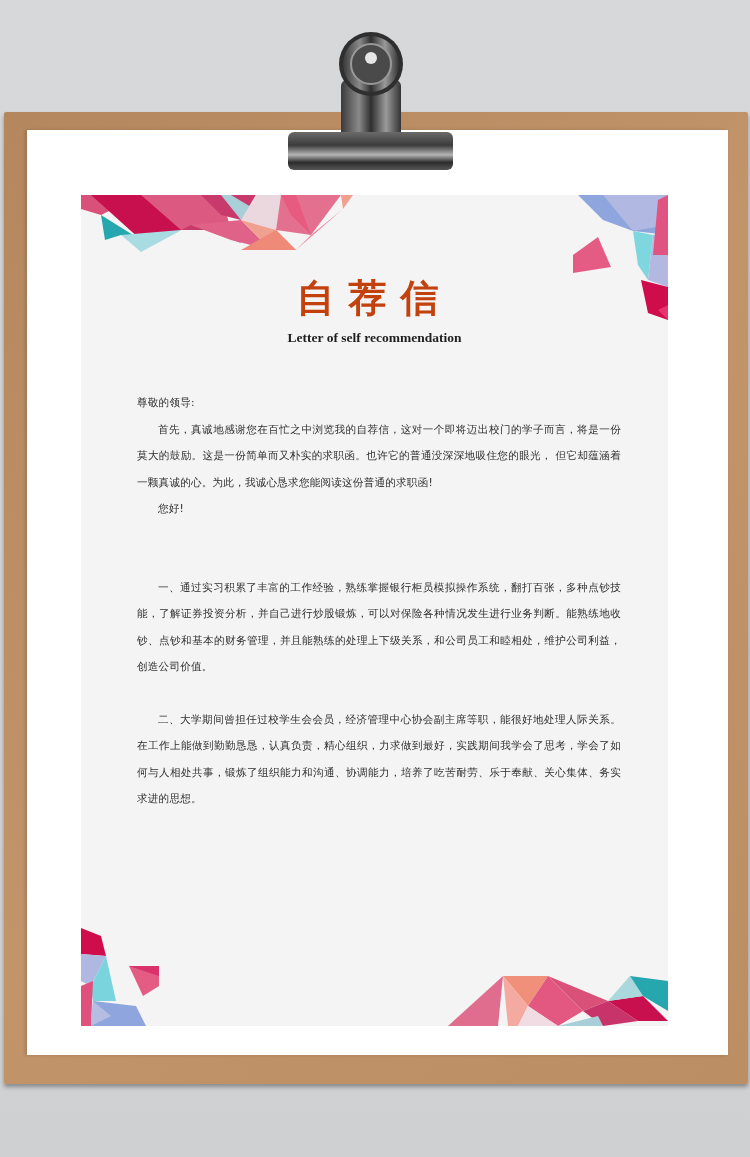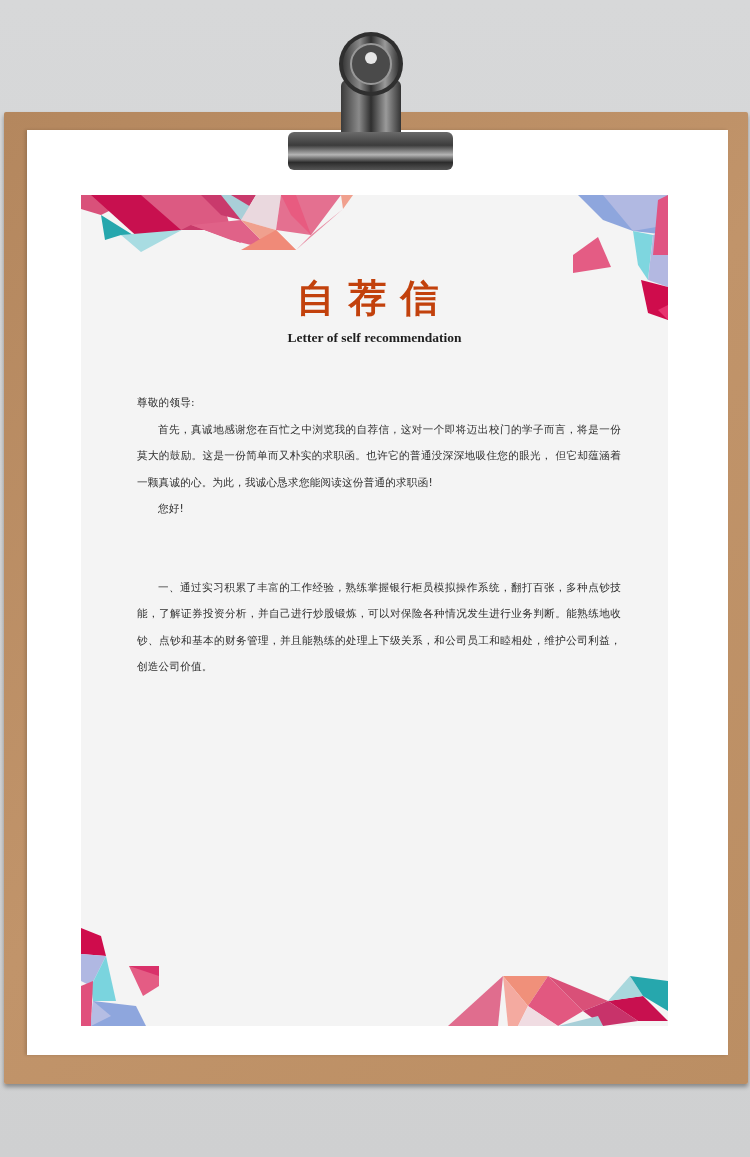--- a/index.html
+++ b/index.html
@@ -109,20 +109,21 @@
   <div class="title-en">Letter of self recommendation</div>
 
   <div class="body-text" style="top:178px;margin-top:16px;">
     <p>尊敬的领导:</p>
     <p class="indent">首先，真诚地感谢您在百忙之中浏览我的自荐信，这对一个即将迈出校门的学子而言，将是一份莫大的鼓励。这是一份简单而又朴实的求职函。也许它的普通没深深地吸住您的眼光，  但它却蕴涵着一颗真诚的心。为此，我诚心恳求您能阅读这份普通的求职函!</p>
     <p class="indent">您好!</p>
     <p style="height:26px"></p>
     <p style="height:26px"></p>
     <p class="indent">一、通过实习积累了丰富的工作经验，熟练掌握银行柜员模拟操作系统，翻打百张，多种点钞技能，了解证券投资分析，并自己进行炒股锻炼，可以对保险各种情况发生进行业务判断。能熟练地收钞、点钞和基本的财务管理，并且能熟练的处理上下级关系，和公司员工和睦相处，维护公司利益，创造公司价值。</p>
     <p style="height:26px"></p>
+    <p class="indent"> 二、大学期间曾担任过校学生会会员，经济管理中心协会副主席等职，能很好地处理人际关系。在工作上能做到勤勤恳恳，认真负责，精心组织，力求做到最好，实践期间我学会了思考，学会了如何与人相处共事，锻炼了组织能力和沟通、协调能力，培养了吃苦耐劳、乐于奉献、关心集体、务实求进的思想。</p>
     <p style="height:26px"></p>
 
   </div>
 </div>
 
 <svg class="clip" viewBox="0 0 180 150">
   <defs>
     <linearGradient id="metal" x1="0" x2="1">
       <stop offset="0" stop-color="#3a3a3a"></stop>
       <stop offset="0.3" stop-color="#8a8a8a"></stop>

